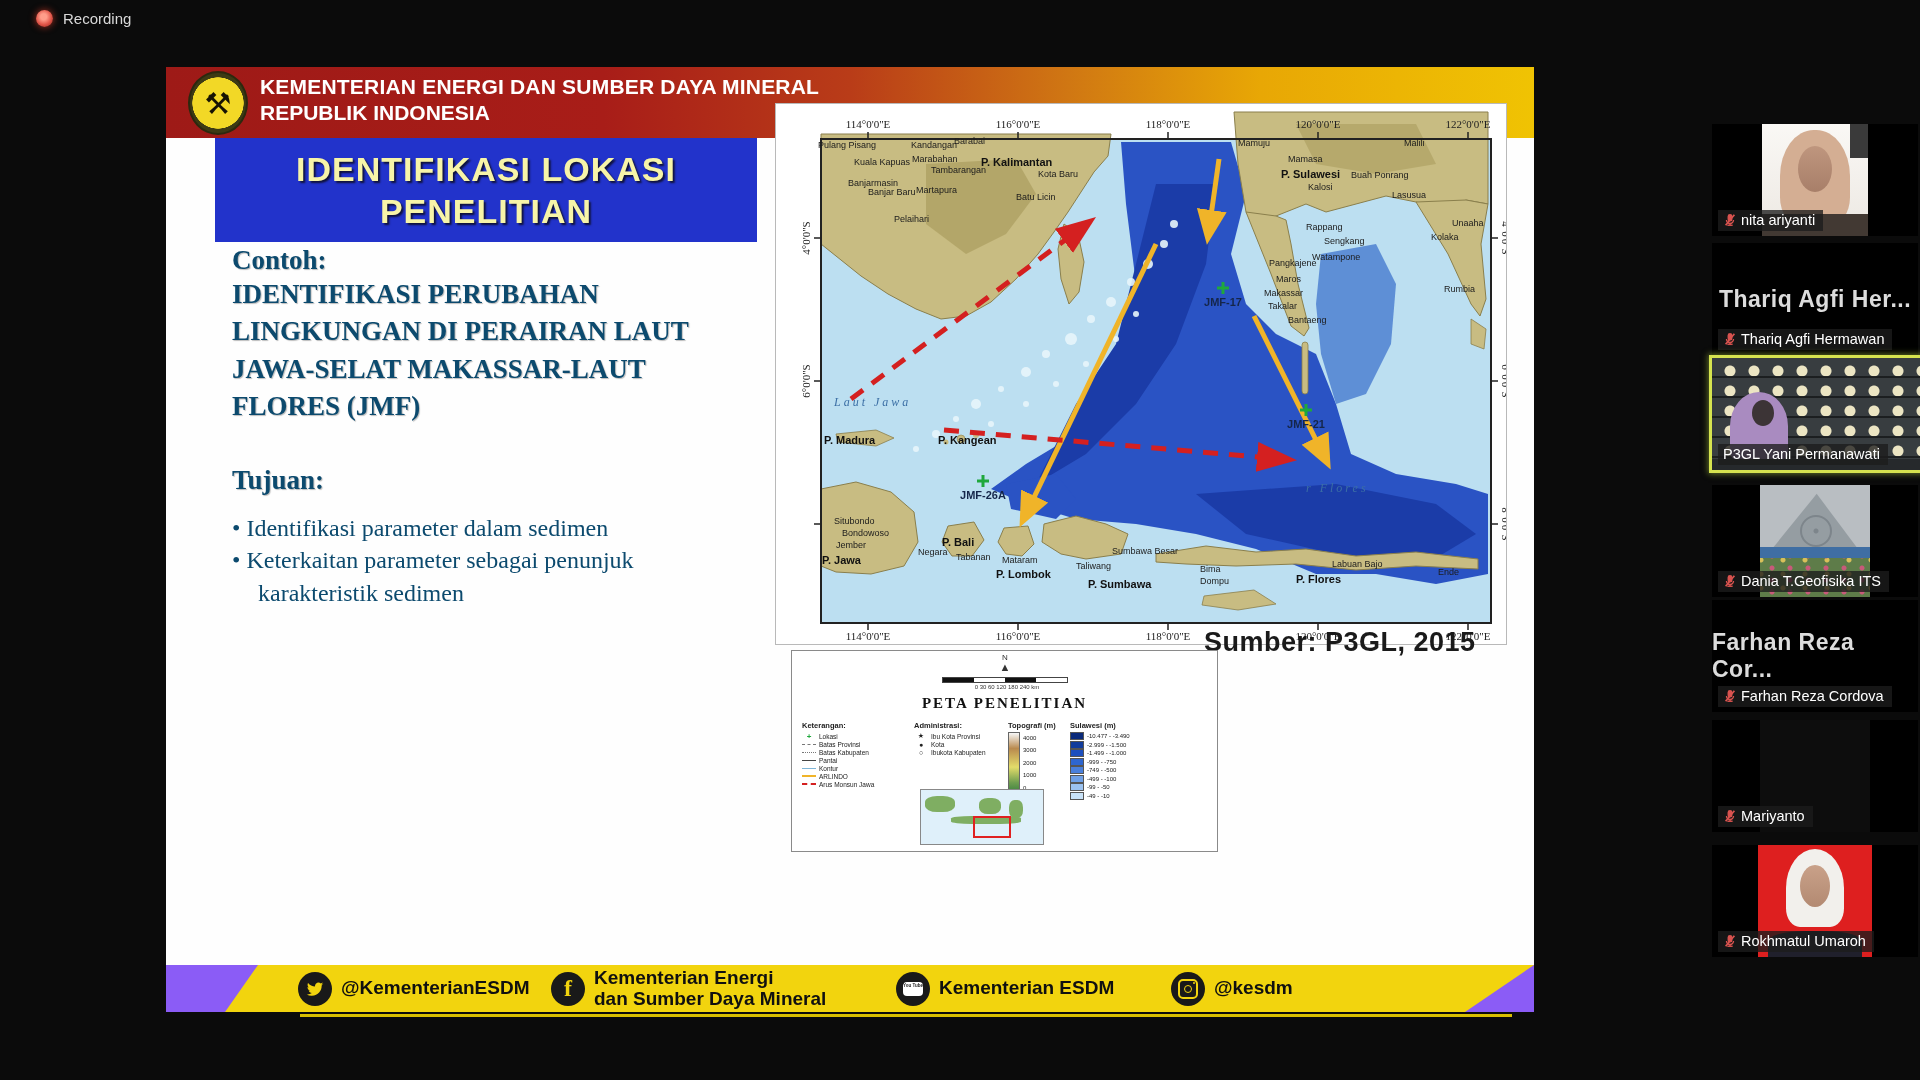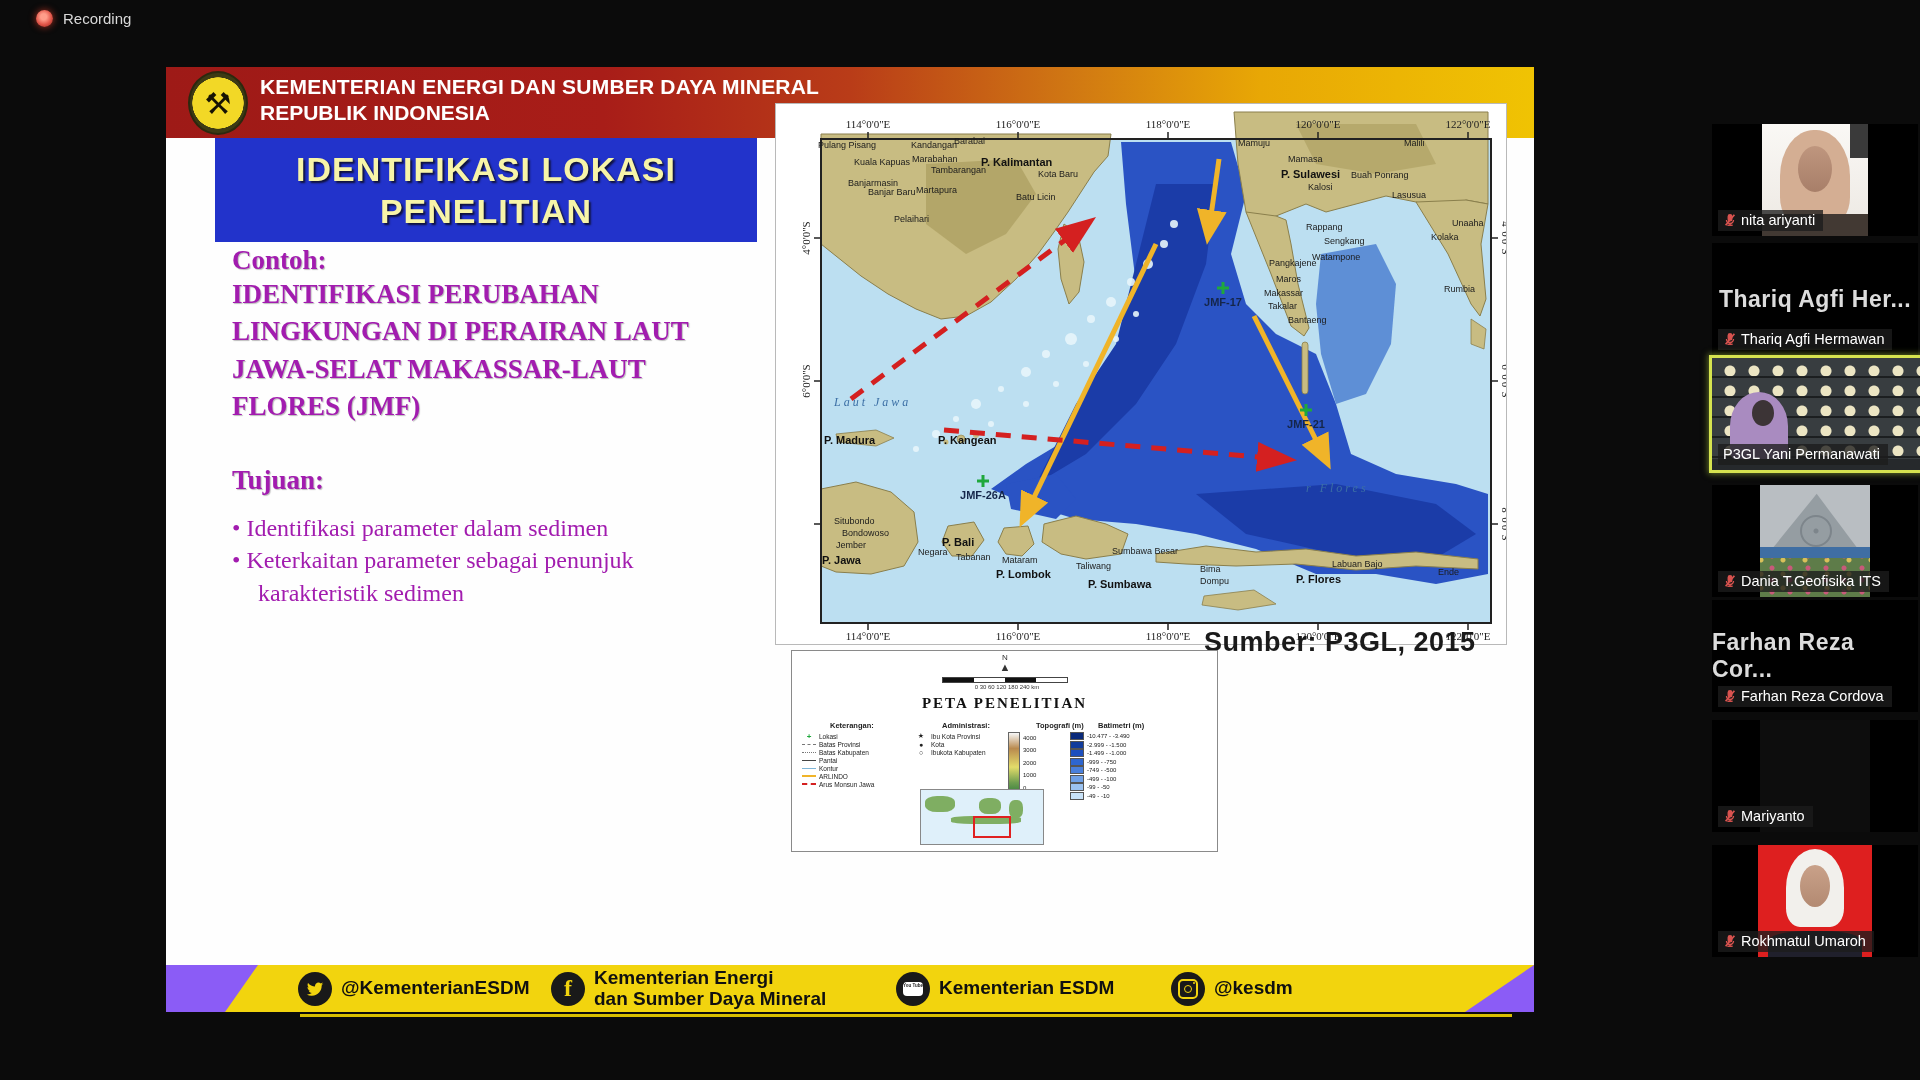--- a/index.html
+++ b/index.html
@@ -20,21 +20,21 @@
         border:2px solid #2c290e;display:flex;align-items:center;justify-content:center;
         font-size:30px;color:#161303;}
   .banner-text{position:absolute;left:94px;top:7px;color:#fff;font-weight:bold;line-height:1.22;}
   .banner-line1{font-size:21px;letter-spacing:.2px;}
   .banner-line2{font-size:21px;}
   .title-block{position:absolute;left:49px;top:71px;width:542px;height:104px;background:#2233cb;
                display:flex;flex-direction:column;align-items:center;justify-content:center;}
   .title-line{color:#f7f4a8;font-weight:bold;font-size:34px;letter-spacing:1px;line-height:1.25;
               text-shadow:2px 2px 2px #10123a;}
   .content{position:absolute;left:66px;top:178px;width:490px;
-           font-family:"Liberation Serif",serif;color:#a21caf;}
+           font-family:"Liberation Serif",serif;color:#0c4a6e;}
   .contoh{font-size:27px;font-weight:bold;text-shadow:1px 1px 1px #bbb;}
   .cline{font-size:27px;font-weight:bold;line-height:1.38;white-space:nowrap;text-shadow:1px 1px 1px #bbb;}
   .tujuan{font-size:27px;font-weight:bold;margin-top:40px;text-shadow:1px 1px 1px #bbb;}
   .bullets{margin:16px 0 0 0;padding:0;list-style:none;}
   .bullets li{font-size:24px;line-height:1.35;padding-left:26px;text-indent:-26px;width:450px;}
   .bullets li:before{content:"\2022\ \ ";}
   
   .map-figure{position:absolute;left:609px;top:36px;width:730px;height:540px;background:#fff;
               border:1px solid #b9b9b9;}
   .map-figure svg{display:block;}
@@ -51,21 +51,21 @@
           border:1px solid #8a8a8a;font-size:7px;color:#222;}
   .north{position:absolute;left:204px;top:3px;width:18px;text-align:center;color:#333;
          font-size:8px;line-height:1;}
   .north .tri{font-size:11px;}
   .scalebar{position:absolute;left:150px;top:26px;width:124px;height:4px;border:1px solid #444;
             background:linear-gradient(90deg,#111 0 25%,#fff 25% 50%,#111 50% 75%,#fff 75%);}
   .scaletext{position:absolute;left:140px;top:33px;width:150px;text-align:center;font-size:6px;color:#333;}
   .legend-title{position:absolute;left:0;top:44px;width:425px;text-align:center;
                 font:bold 15px "Liberation Serif",serif;letter-spacing:2px;color:#111;}
   .lg-col{position:absolute;top:70px;}
-  .lg-h{font-weight:bold;font-size:7.5px;margin-bottom:2px;margin-left:28px;}
+  .lg-h{font-weight:bold;font-size:7.5px;margin-bottom:2px;}
   .lg-row{display:flex;align-items:center;gap:3px;height:8px;white-space:nowrap;font-size:6.5px;}
   .sw{display:inline-block;width:14px;}
   .sw-dash{height:0;border-top:1.5px dashed #777;}
   .sw-dot{height:0;border-top:1.5px dotted #777;}
   .sw-coast{height:0;border-top:1.5px solid #444;}
   .sw-kontur{height:0;border-top:1px solid #7fb6d8;}
   .sw-arl{height:0;border-top:2.5px solid #f0b429;}
   .sw-amj{height:0;border-top:2.5px dashed #d42020;}
   .sw-loc{color:#1fa83c;font-weight:bold;font-size:8px;width:14px;text-align:center;}
   .sw-sym{width:14px;text-align:center;font-size:7px;}
@@ -410,21 +410,21 @@
           <div class="topo-vals">
             <div>4000</div>
             <div>3000</div>
             <div>2000</div>
             <div>1000</div>
             <div>0</div>
           </div>
         </div>
       </div>
       <div class="lg-col" style="left:278px;">
-        <div class="lg-h">Batimetri (m)</div>
+        <div class="lg-h">Sulawesi (m)</div>
         <div class="bat-row">
             <span class="bat-sw" style="background:#0b2a7a"></span>
             <span>-10.477 - -3.490</span>
           </div>
         <div class="bat-row">
             <span class="bat-sw" style="background:#123c9c"></span>
             <span>-2.999 - -1.500</span>
           </div>
         <div class="bat-row">
             <span class="bat-sw" style="background:#1c4fbe"></span>

